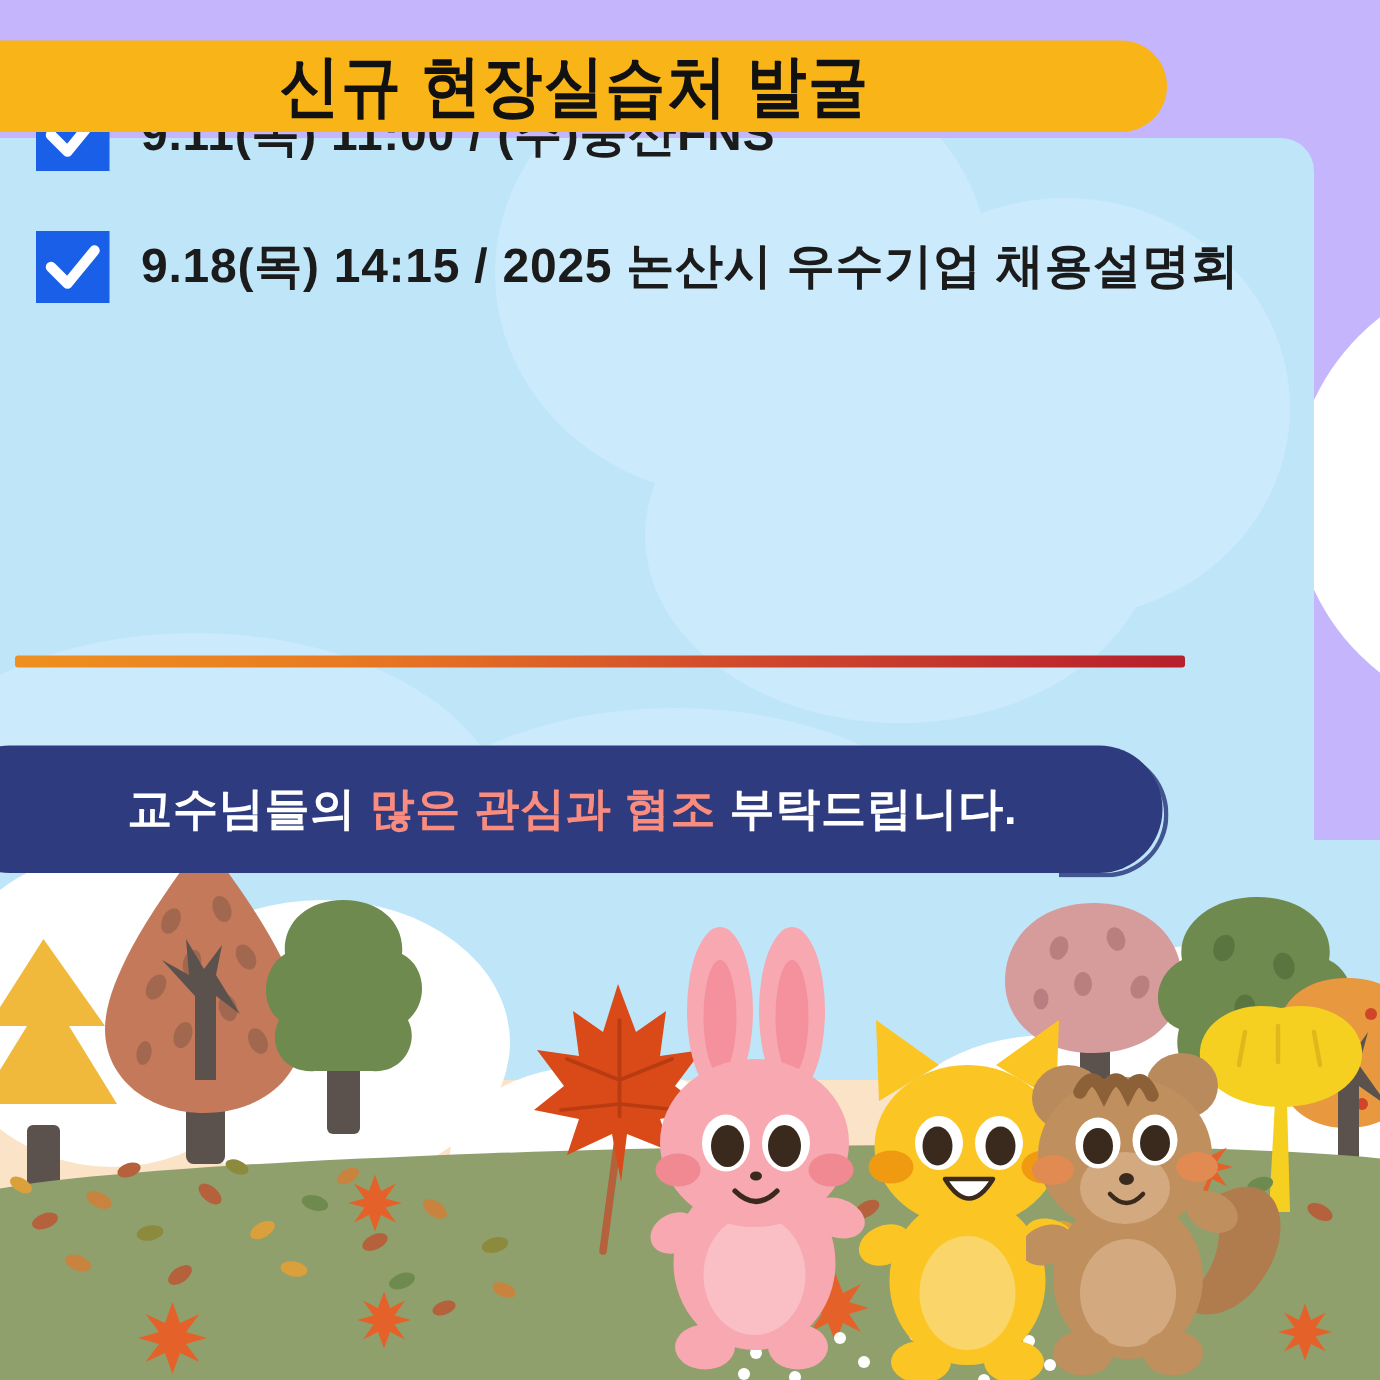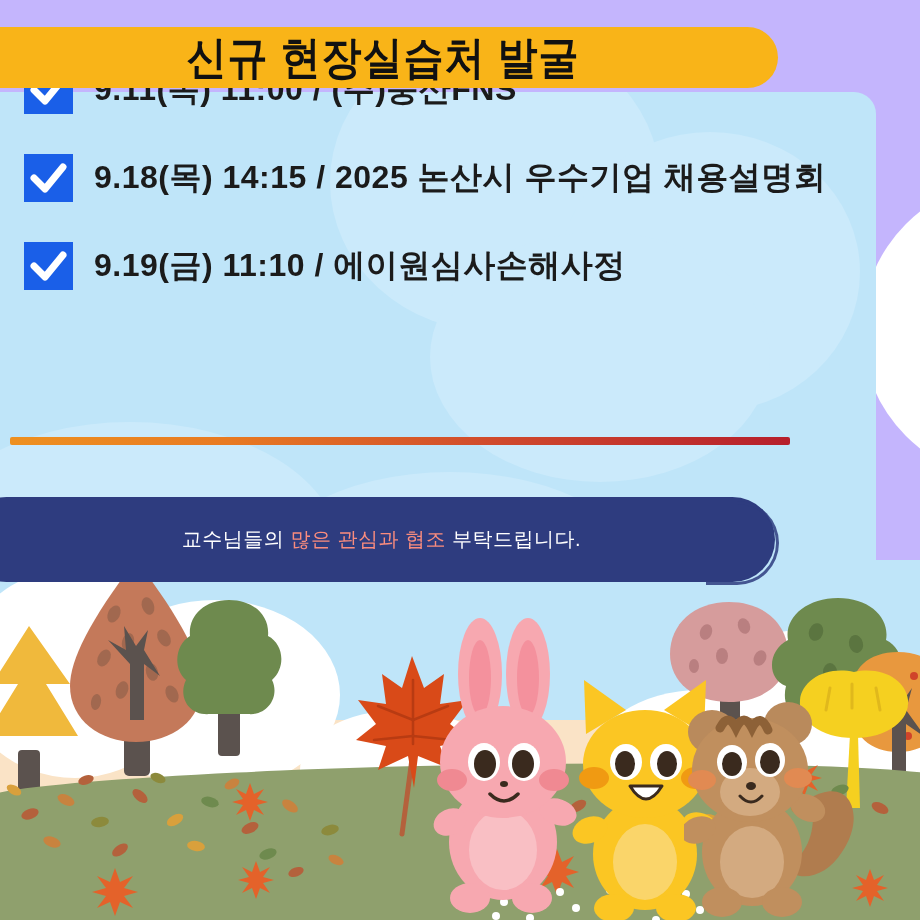--- a/index.html
+++ b/index.html
@@ -103,21 +103,21 @@
   }
   .navy-banner::after{
     content:"";position:absolute;right:-4px;top:4px;
     width:70px;height:78px;
     border:3px solid #2E3C7F;
     border-left:none;
     border-radius:0 44px 44px 0;
     opacity:.85;
   }
   .navy-text{
-    font-size:20px;font-weight:normal;color:#FFFFFF;
+    font-size:30px;font-weight:bold;color:#FFFFFF;
     white-space:nowrap;padding-left:24px;letter-spacing:0.5px;
   }
   .navy-text .hl{color:#F98C7E;}
 
   
   .scene{
     position:absolute;left:0;top:560px;
     width:920px;height:360px;
     overflow:hidden;
   }
@@ -176,28 +176,20 @@
 
     <div class="check-row">
       <span class="checkbox">
         <svg width="49" height="48" viewBox="0 0 49 48" aria-hidden="true">
           <path d="M10 24 L21 35 L39 13" fill="none" stroke="#FFFFFF" stroke-width="7" stroke-linecap="round" stroke-linejoin="round"></path>
         </svg>
       </span>
       <span class="check-label">9.18(목) 14:15 / 2025 논산시 우수기업 채용설명회</span>
     </div>
 
-    <div class="check-row">
-      <span class="checkbox">
-        <svg width="49" height="48" viewBox="0 0 49 48" aria-hidden="true">
-          <path d="M10 24 L21 35 L39 13" fill="none" stroke="#FFFFFF" stroke-width="7" stroke-linecap="round" stroke-linejoin="round"></path>
-        </svg>
-      </span>
-      <span class="check-label">9.19(금) 11:10 / 에이원심사손해사정</span>
-    </div>
 
   </div>
 
   <div class="divider"></div>
 
   <div class="navy-banner">
     <span class="navy-text"><span>교수님들의 </span><span class="hl">많은 관심과 협조</span><span> 부탁드립니다.</span></span>
   </div>
 
   <div class="scene">

